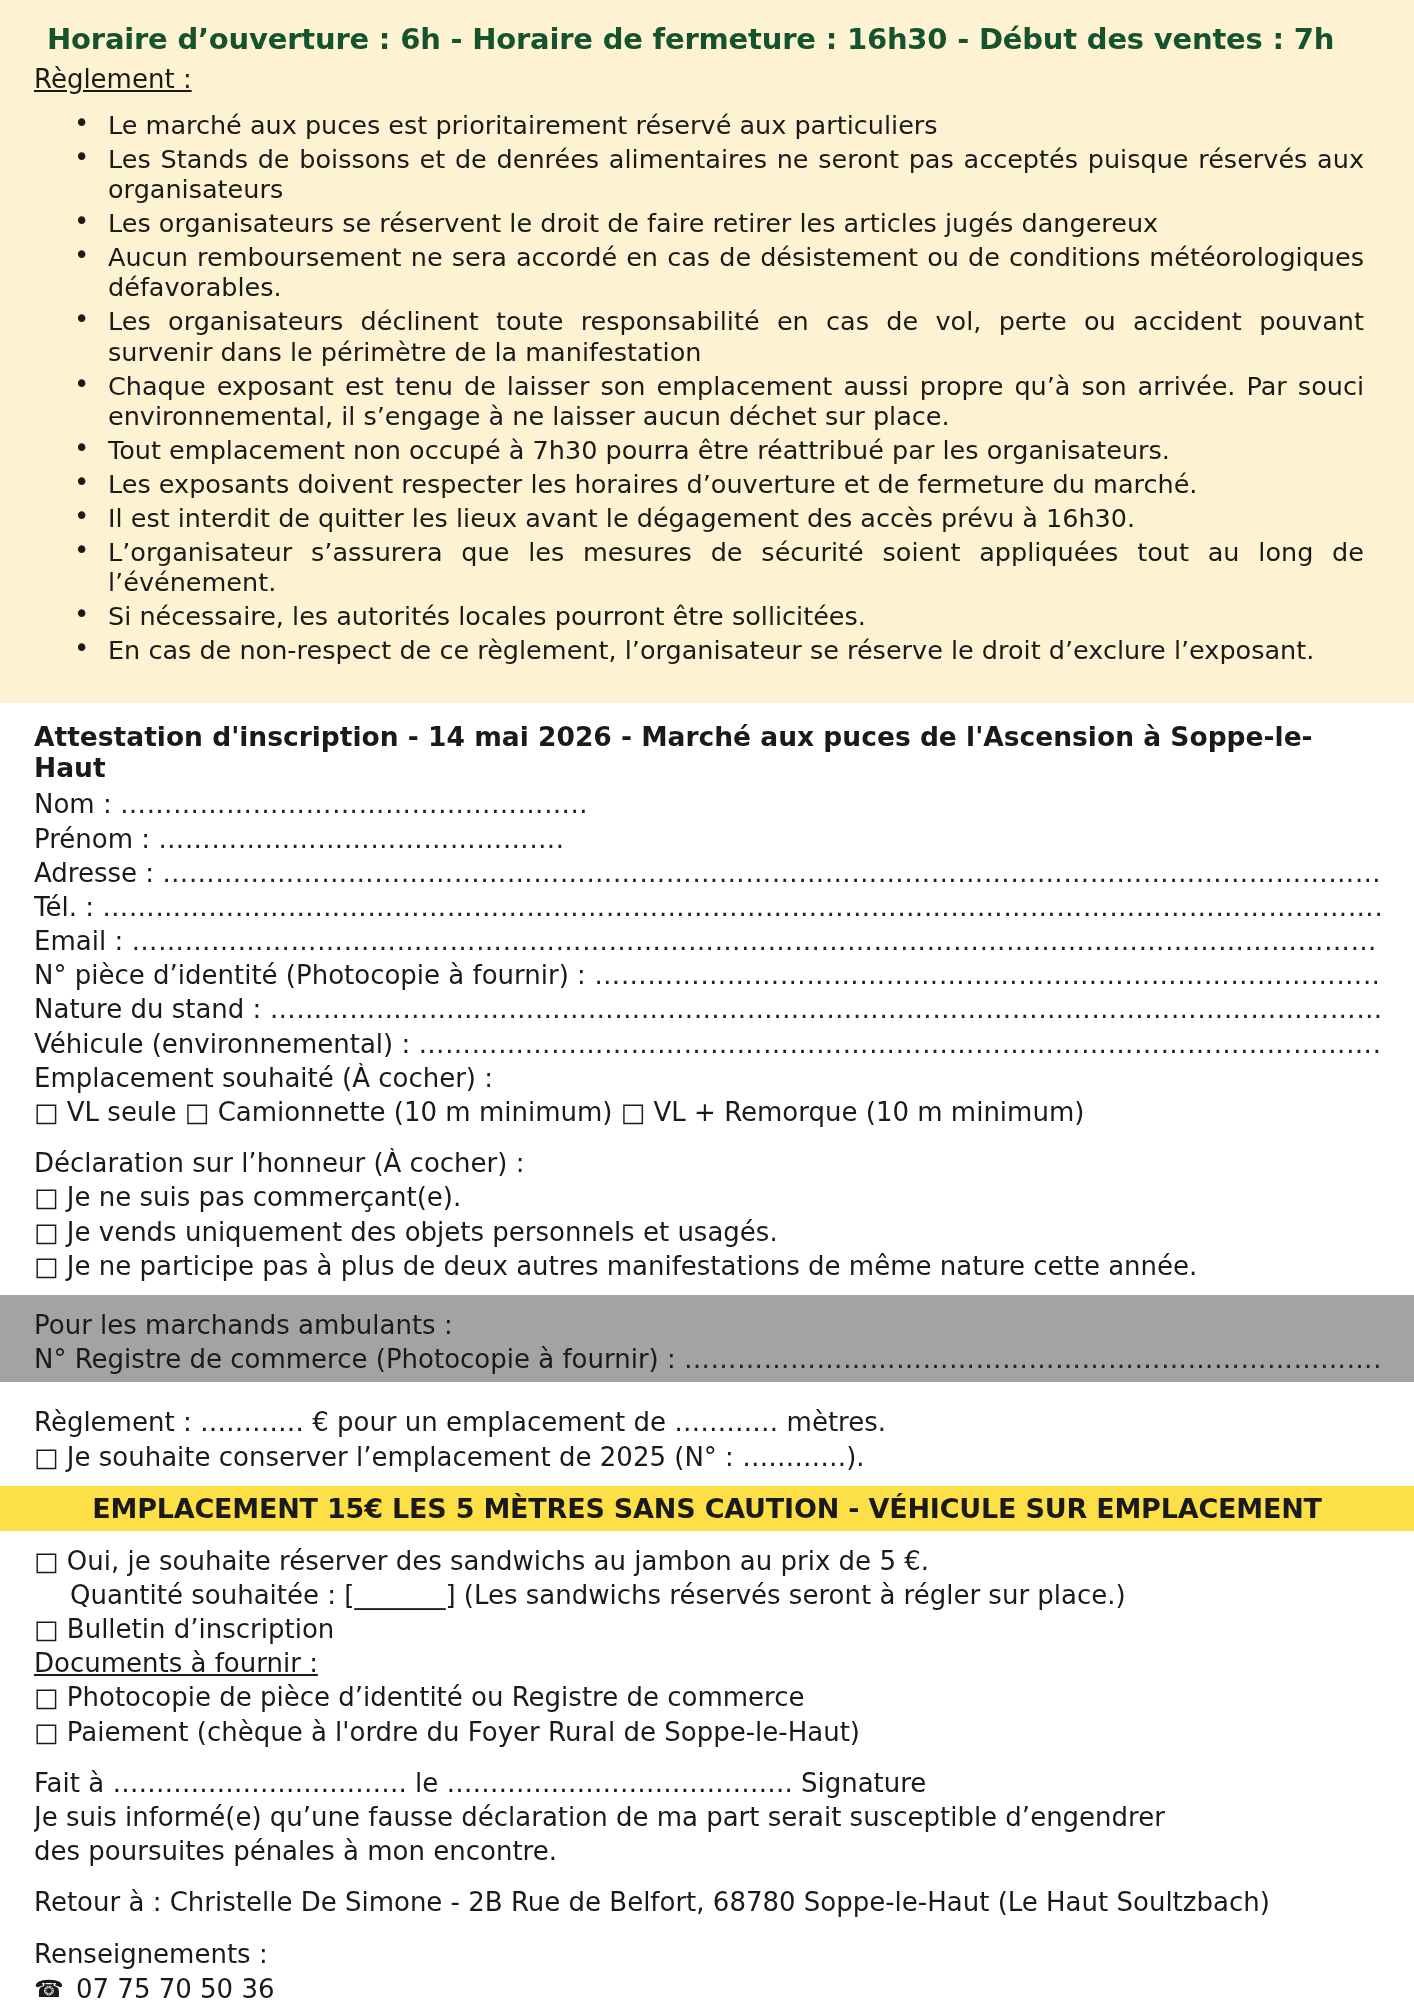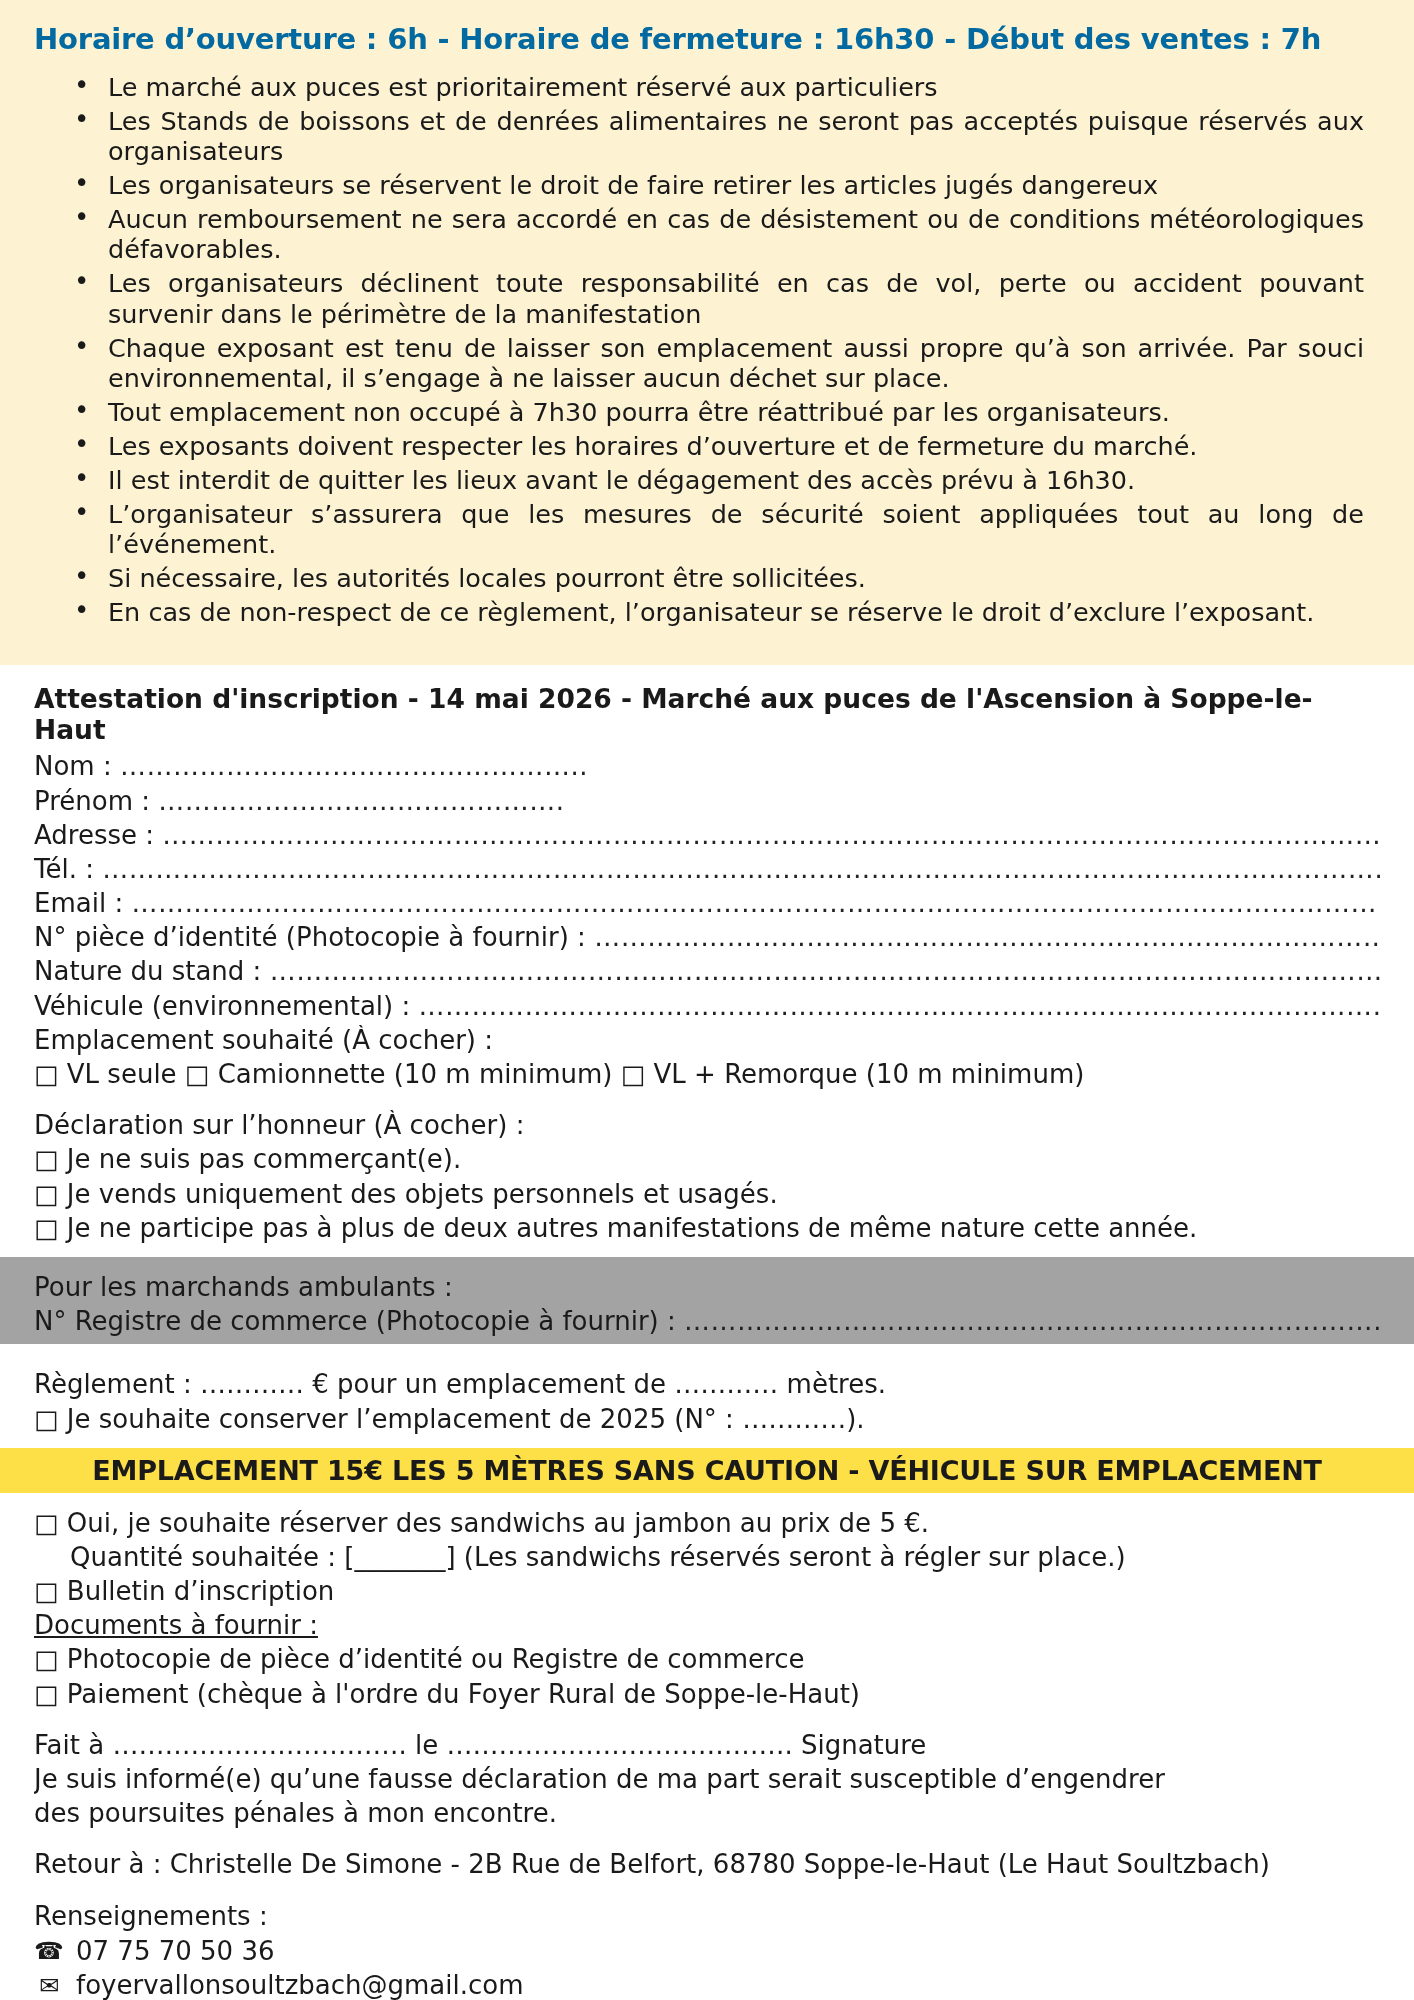--- a/index.html
+++ b/index.html
@@ -23,22 +23,22 @@
   
   .rules-block {
     background: #fdf3d3;
     padding: 18px 34px 22px 34px;
     box-sizing: border-box;
   }
   .rules-title {
     font-size: 29px;
     font-weight: bold;
     letter-spacing: -0.2px;
-    margin: 4px 0 8px 0;
-    color: #0369a1;
+    margin: 4px 0 8px 13px;
+    color: #14532d;
   }
   .rules-subtitle {
     font-size: 26px;
     text-decoration: underline;
     margin: 0 0 2px 0;
   }
   ul.rules-list {
     margin: 16px;
     padding-left: 54px;
     list-style: none;
@@ -130,20 +130,21 @@
     line-height: 1;
   }
 </style>
 </head>
 <body>
 
 <div class="page">
 
   <section class="rules-block">
     <div class="rules-title">Horaire d’ouverture : 6h - Horaire de fermeture : 16h30 - Début des ventes : 7h</div>
+    <div class="rules-subtitle">Règlement :</div>
     <ul class="rules-list">
       <li>Le marché aux puces est prioritairement réservé aux particuliers</li>
       <li>Les Stands de boissons et de denrées alimentaires ne seront pas acceptés puisque réservés aux organisateurs</li>
       <li>Les organisateurs se réservent le droit de faire retirer les articles jugés dangereux</li>
       <li>Aucun remboursement ne sera accordé en cas de désistement ou de conditions météorologiques défavorables.</li>
       <li>Les organisateurs déclinent toute responsabilité en cas de vol, perte ou accident pouvant survenir dans le périmètre de la manifestation</li>
       <li>Chaque exposant est tenu de laisser son emplacement aussi propre qu’à son arrivée. Par souci environnemental, il s’engage à ne laisser aucun déchet sur place.</li>
       <li>Tout emplacement non occupé à 7h30 pourra être réattribué par les organisateurs.</li>
       <li>Les exposants doivent respecter les horaires d’ouverture et de fermeture du marché.</li>
       <li>Il est interdit de quitter les lieux avant le dégagement des accès prévu à 16h30.</li>

